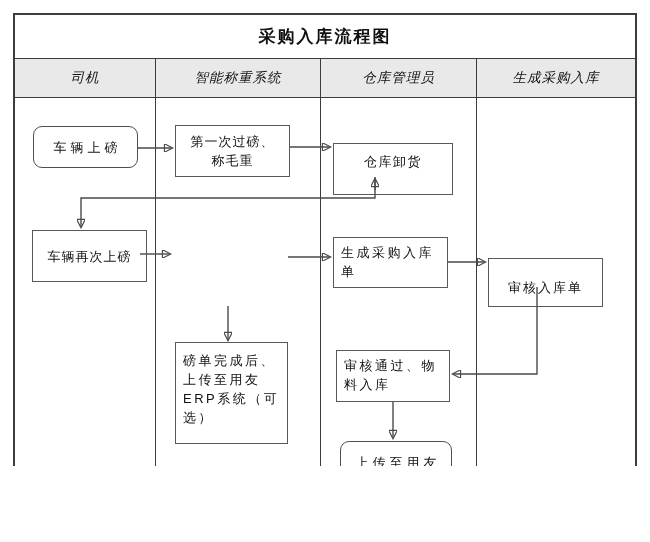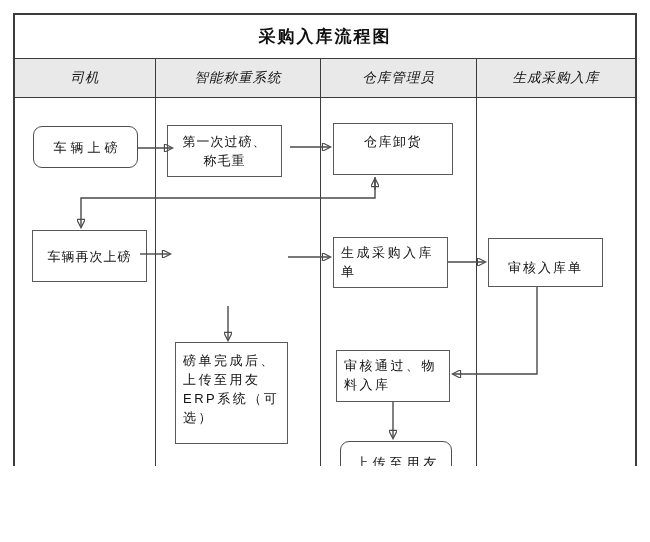--- a/index.html
+++ b/index.html
@@ -26,26 +26,26 @@
   .c2{width:165px;border-right:1px solid #3c3c3c;}
   .c3{width:156px;border-right:1px solid #3c3c3c;}
   .c4{width:158px;}
 
   
   .node{position:absolute;background:#ffffff;border:1.5px solid #595959;
         box-sizing:border-box;font-size:13px;line-height:17px;
         white-space:pre-line;letter-spacing:1px;}
   .node.rounded{border-radius:9px;border-color:#4f4f4f;}
   .node.center{display:flex;align-items:center;justify-content:center;text-align:center;}
-  .node.topcenter{text-align:center;padding-top:9px;}
+  .node.topcenter{text-align:center;padding-top:9px;margin-top:20px;}
   .node.leftish{text-align:left;padding:5px 7px;letter-spacing:2.5px;line-height:19px;}
   .node.spread{letter-spacing:4px;text-indent:4px;}
 
   #n1{left:33px;top:126px;width:105px;height:42px;}
-  #n2{left:167px;top:125px;width:115px;height:52px;line-height:19px;}
+  #n2{left:175px;top:125px;width:115px;height:52px;line-height:19px;}
   #n3{left:333px;top:123px;width:120px;height:52px;letter-spacing:1.5px;}
   #n4{left:32px;top:230px;width:115px;height:52px;}
   #n5{left:173px;top:233px;width:115px;height:73px;line-height:20px;}
   #n6{left:333px;top:237px;width:115px;height:51px;}
   #n7{left:488px;top:238px;width:115px;height:49px;padding-top:20px;letter-spacing:2px;}
   #n8{left:175px;top:342px;width:113px;height:102px;padding-top:8px;}
   #n9{left:336px;top:350px;width:114px;height:52px;}
   #n10{left:340px;top:441px;width:112px;height:42px;}
 
   svg.connectors{position:absolute;left:0;top:0;pointer-events:none;}

